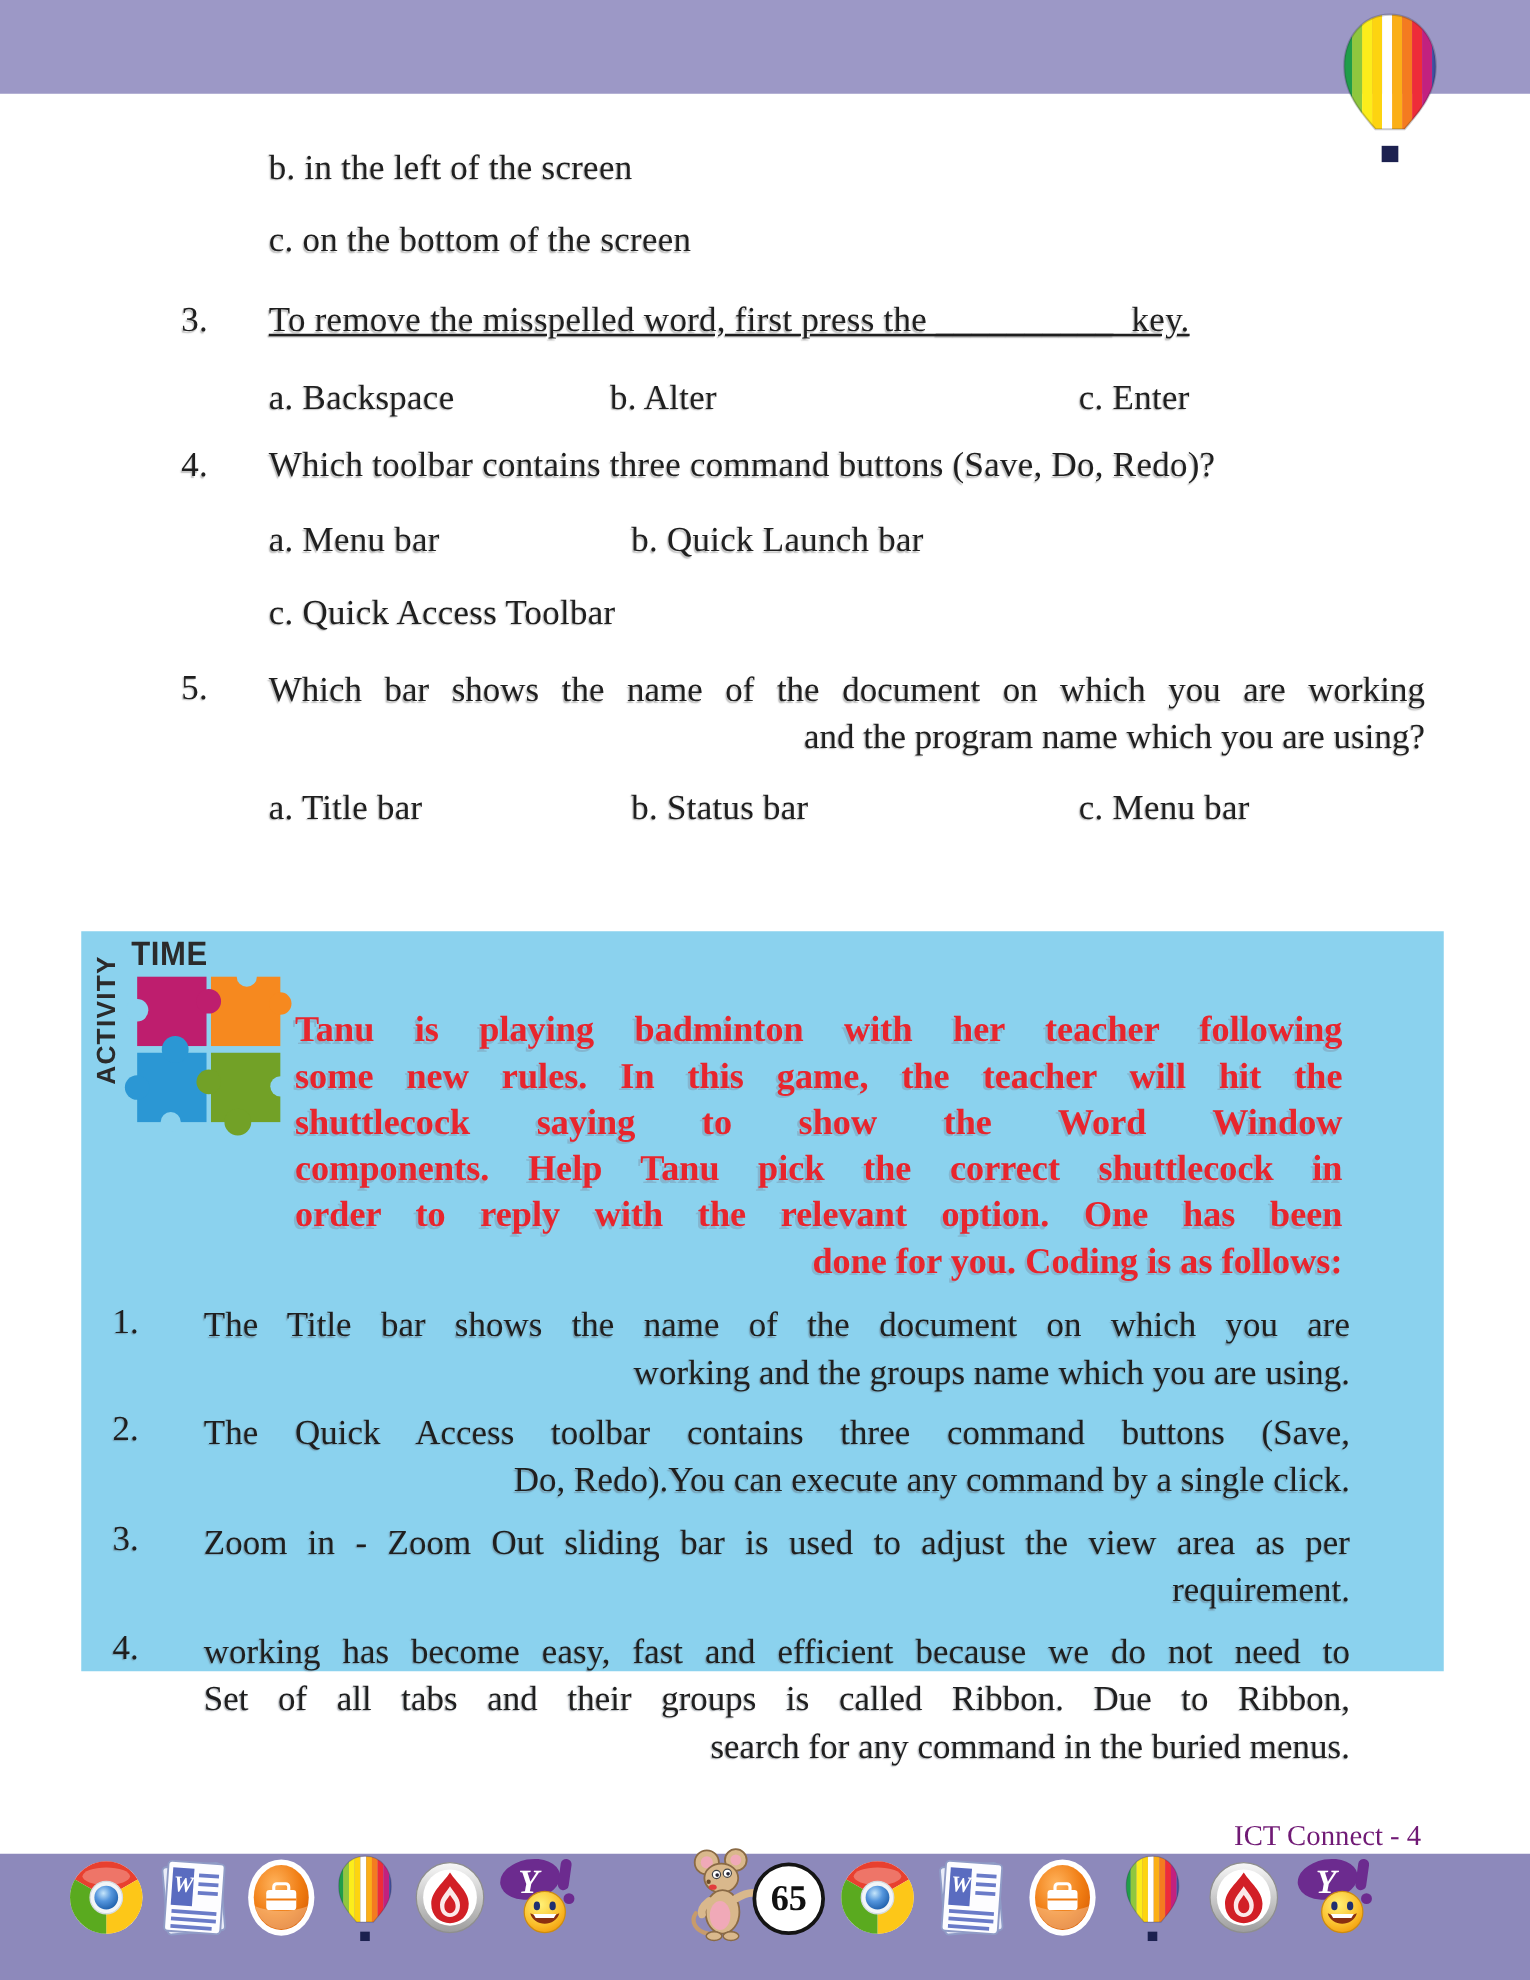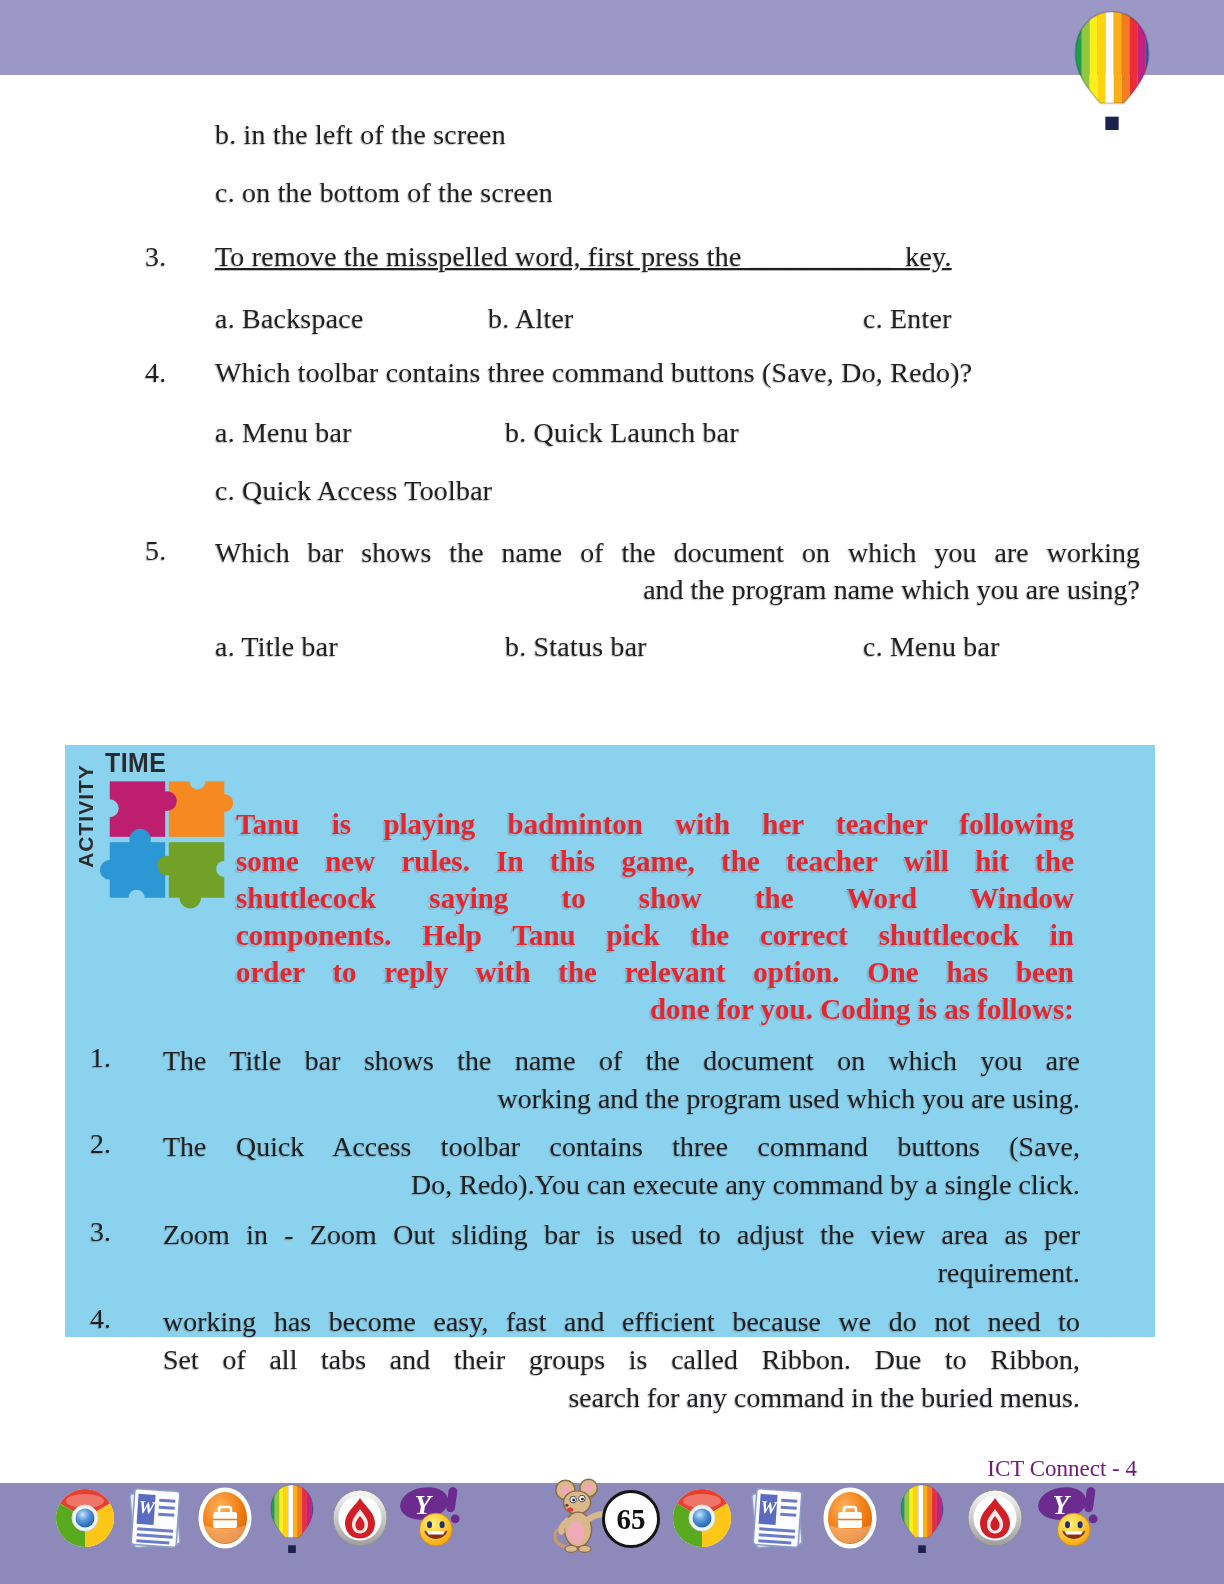--- a/index.html
+++ b/index.html
@@ -227,21 +227,21 @@
         <div class="jline jfull">some new rules. In this game, the teacher will hit the</div>
         <div class="jline jfull">shuttlecock saying to show the Word Window</div>
         <div class="jline jfull">components. Help Tanu pick the correct shuttlecock in</div>
         <div class="jline jfull">order to reply with the relevant option. One has been</div>
         <div class="jline">done for you. Coding is as follows:</div>
       </div>
 
     <div class="anum" style="top:297px">1.</div>
     <div class="alines jlines" style="top:297px">
         <div class="jline jfull">The Title bar shows the name of the document on which you are</div>
-        <div class="jline">working and the program used which you are using.</div>
+        <div class="jline">working and the groups name which you are using.</div>
       </div>
 
     <div class="anum" style="top:383px">2.</div>
     <div class="alines jlines" style="top:383px">
         <div class="jline jfull">The Quick Access toolbar contains three command buttons (Save,</div>
         <div class="jline">Do, Redo).You can execute any command by a single click.</div>
       </div>
 
     <div class="anum" style="top:471px">3.</div>
     <div class="alines jlines" style="top:471px">

